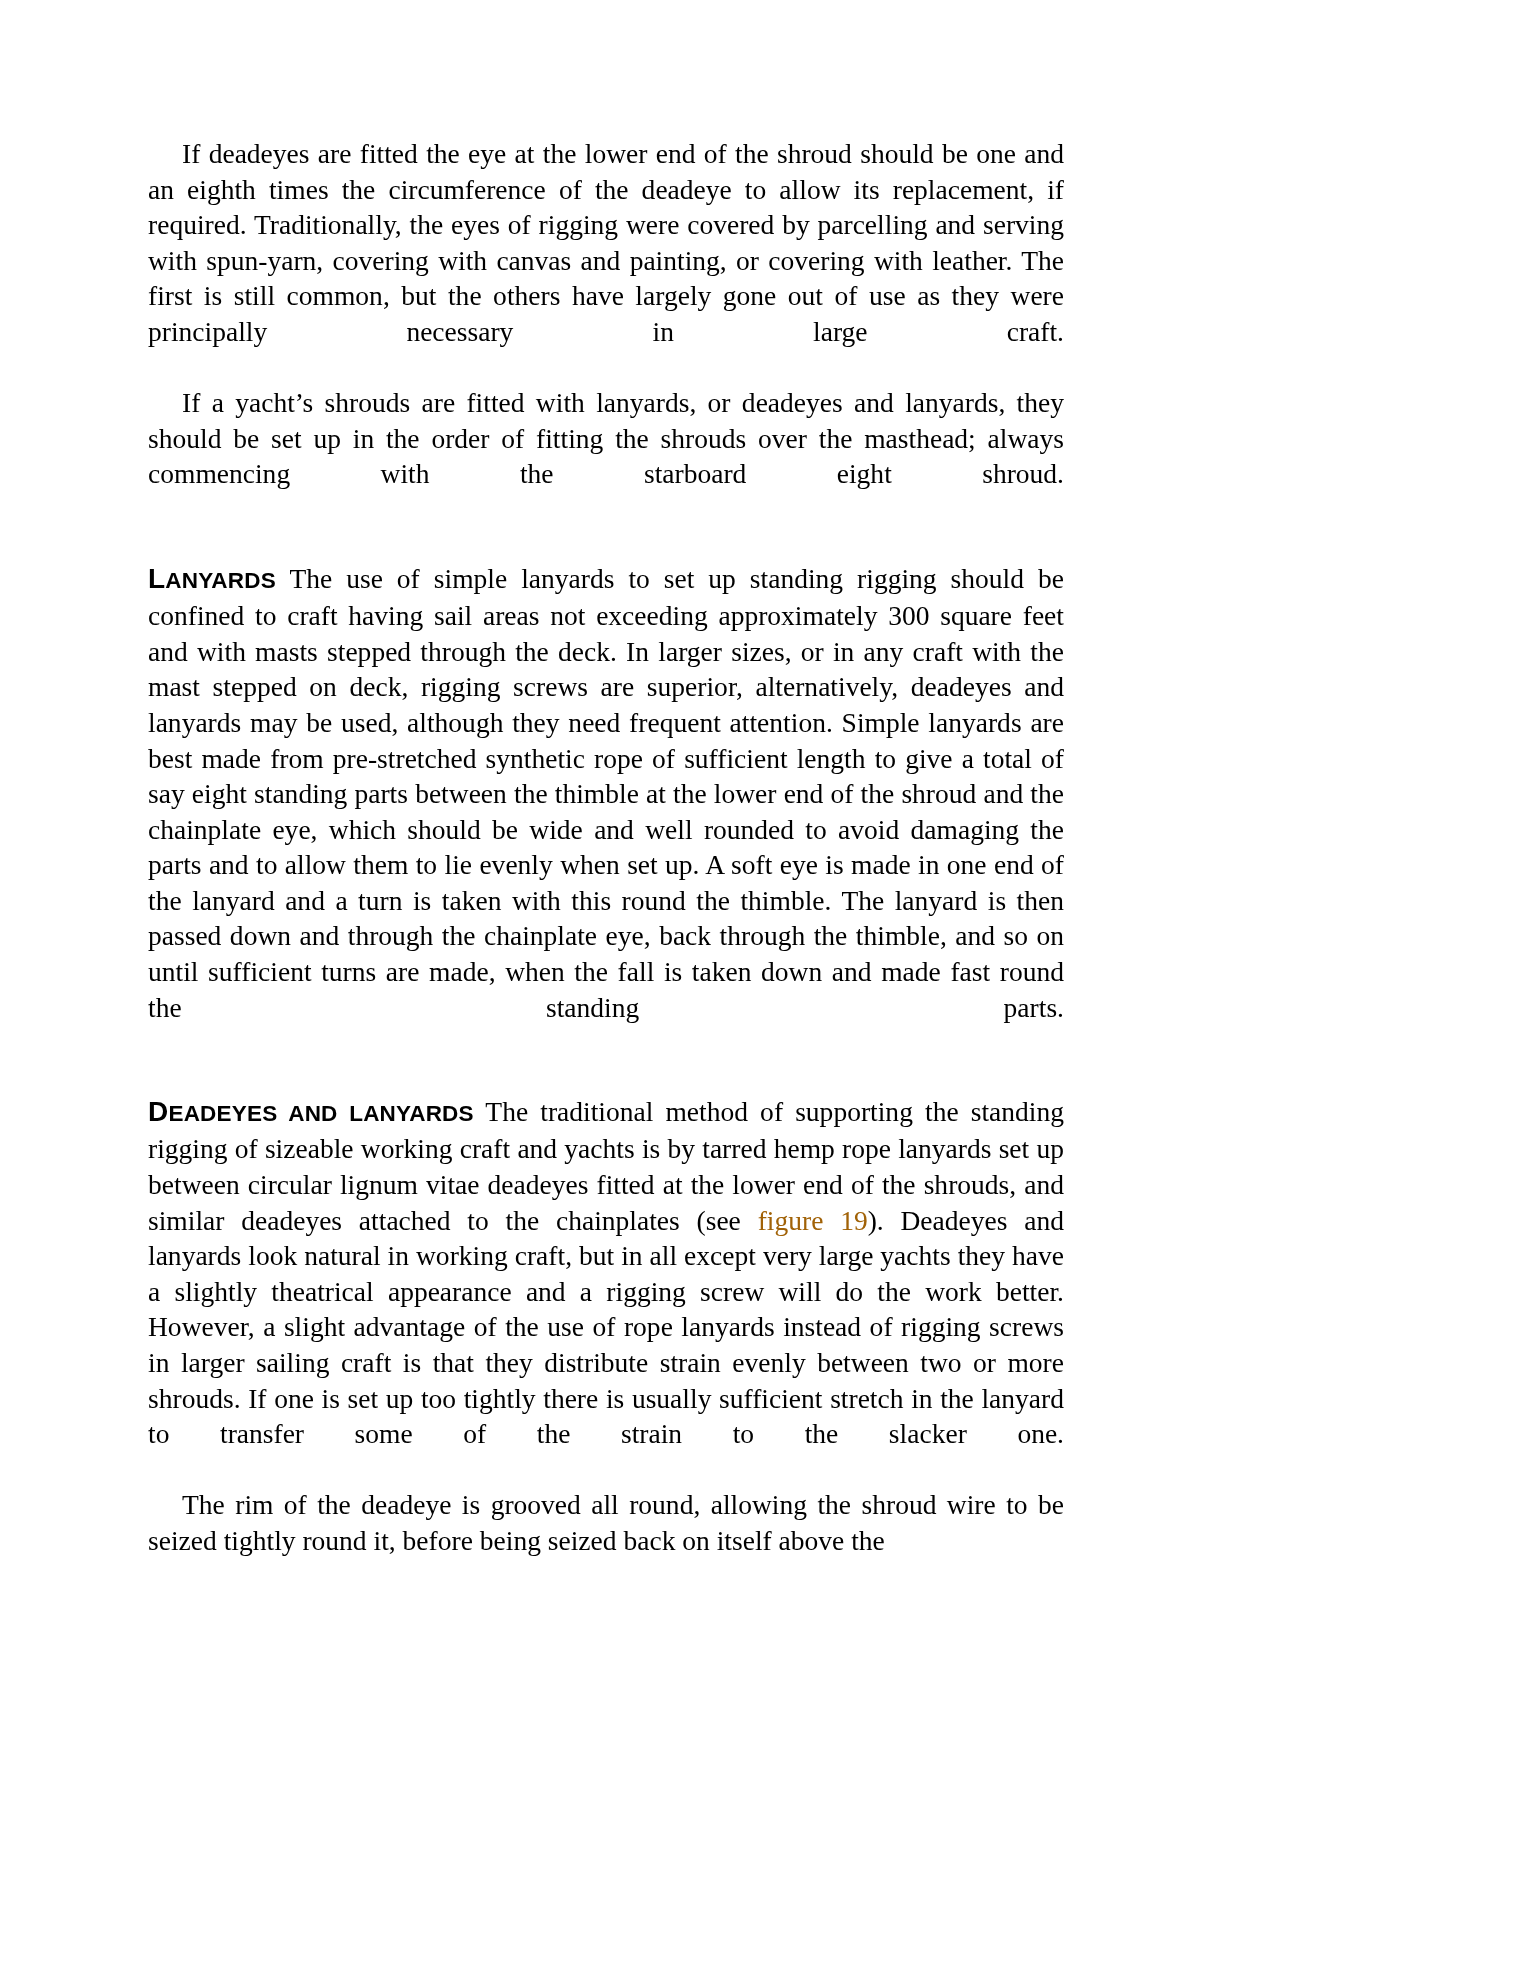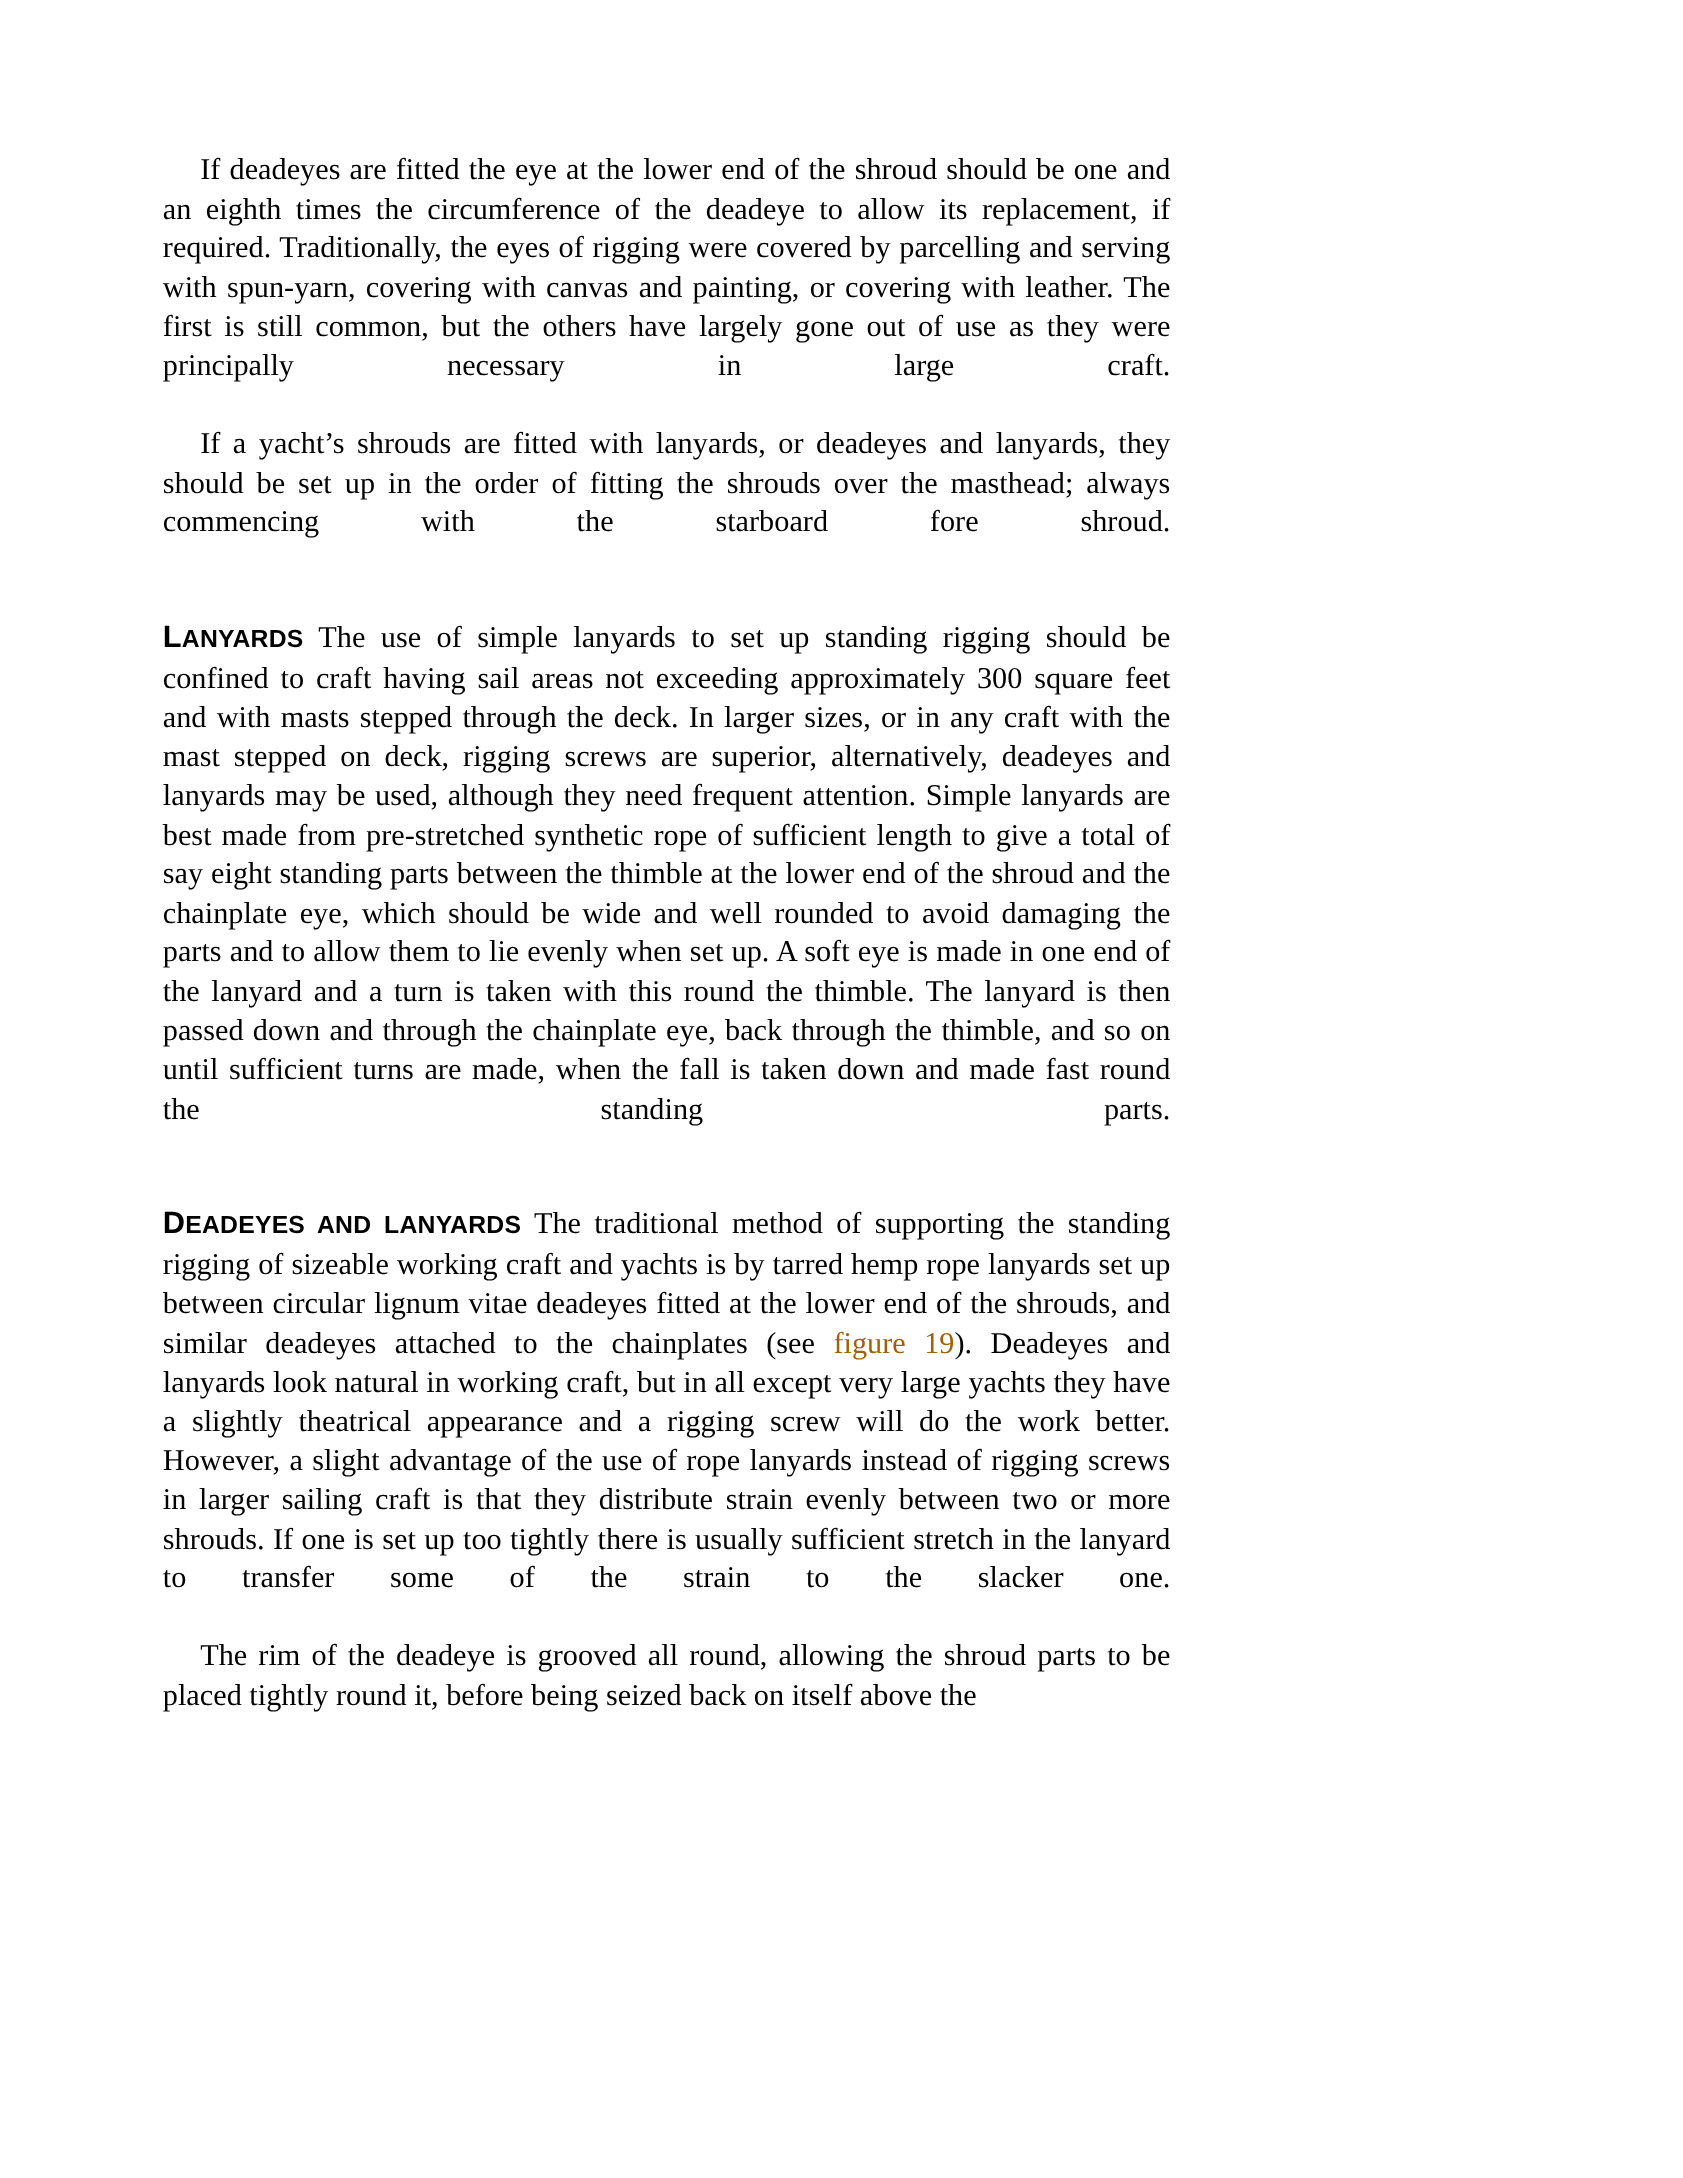--- a/index.html
+++ b/index.html
@@ -81,30 +81,30 @@
 
 <div class="page">
 
   <div class="textblock">
 
     <p class="para indent">
       <span>If deadeyes are fitted the eye at the lower end of the shroud should be one and an eighth times the circumference of the deadeye to allow its replacement, if required. Traditionally, the eyes of rigging were covered by parcelling and serving with spun-yarn, covering with canvas and painting, or covering with leather. The first is still common, but the others have largely gone out of use as they were principally necessary in large craft.</span>
     </p>
 
     <p class="para indent tight">
-      <span>If a yacht’s shrouds are fitted with lanyards, or deadeyes and lanyards, they should be set up in the order of fitting the shrouds over the masthead; always commencing with the starboard fore shroud.</span>
+      <span>If a yacht’s shrouds are fitted with lanyards, or deadeyes and lanyards, they should be set up in the order of fitting the shrouds over the masthead; always commencing with the starboard eight shroud.</span>
     </p>
 
     <p class="para gap-before">
       <span class="runin"><span class="cap">L</span><span class="sc">ANYARDS</span></span><span> The use of simple lanyards to set up standing rigging should be confined to craft having sail areas not exceeding approximately 300 square feet and with masts stepped through the deck. In larger sizes, or in any craft with the mast stepped on deck, rigging screws are superior, alternatively, deadeyes and lanyards may be used, although they need frequent attention. Simple lanyards are best made from pre-stretched synthetic rope of sufficient length to give a total of say eight standing parts between the thimble at the lower end of the shroud and the chainplate eye, which should be wide and well rounded to avoid damaging the parts and to allow them to lie evenly when set up. A soft eye is made in one end of the lanyard and a turn is taken with this round the thimble. The lanyard is then passed down and through the chainplate eye, back through the thimble, and so on until sufficient turns are made, when the fall is taken down and made fast round the standing parts.</span>
     </p>
 
     <p class="para gap-before">
       <span class="runin"><span class="cap">D</span><span class="sc">EADEYES AND LANYARDS</span></span><span> The traditional method of supporting the standing rigging of sizeable working craft and yachts is by tarred hemp rope lanyards set up between circular lignum vitae deadeyes fitted at the lower end of the shrouds, and similar deadeyes attached to the chainplates (see </span><a class="xref" href="#">figure 19</a><span>). Deadeyes and lanyards look natural in working craft, but in all except very large yachts they have a slightly theatrical appearance and a rigging screw will do the work better. However, a slight advantage of the use of rope lanyards instead of rigging screws in larger sailing craft is that they distribute strain evenly between two or more shrouds. If one is set up too tightly there is usually sufficient stretch in the lanyard to transfer some of the strain to the slacker one.</span>
     </p>
 
     <p class="para indent tight nolastjustify">
-      <span>The rim of the deadeye is grooved all round, allowing the shroud parts to be placed tightly round it, before being seized back on itself above the</span>
+      <span>The rim of the deadeye is grooved all round, allowing the shroud wire to be seized tightly round it, before being seized back on itself above the</span>
     </p>
 
   </div>
 
 </div>
 
 </body></html>

